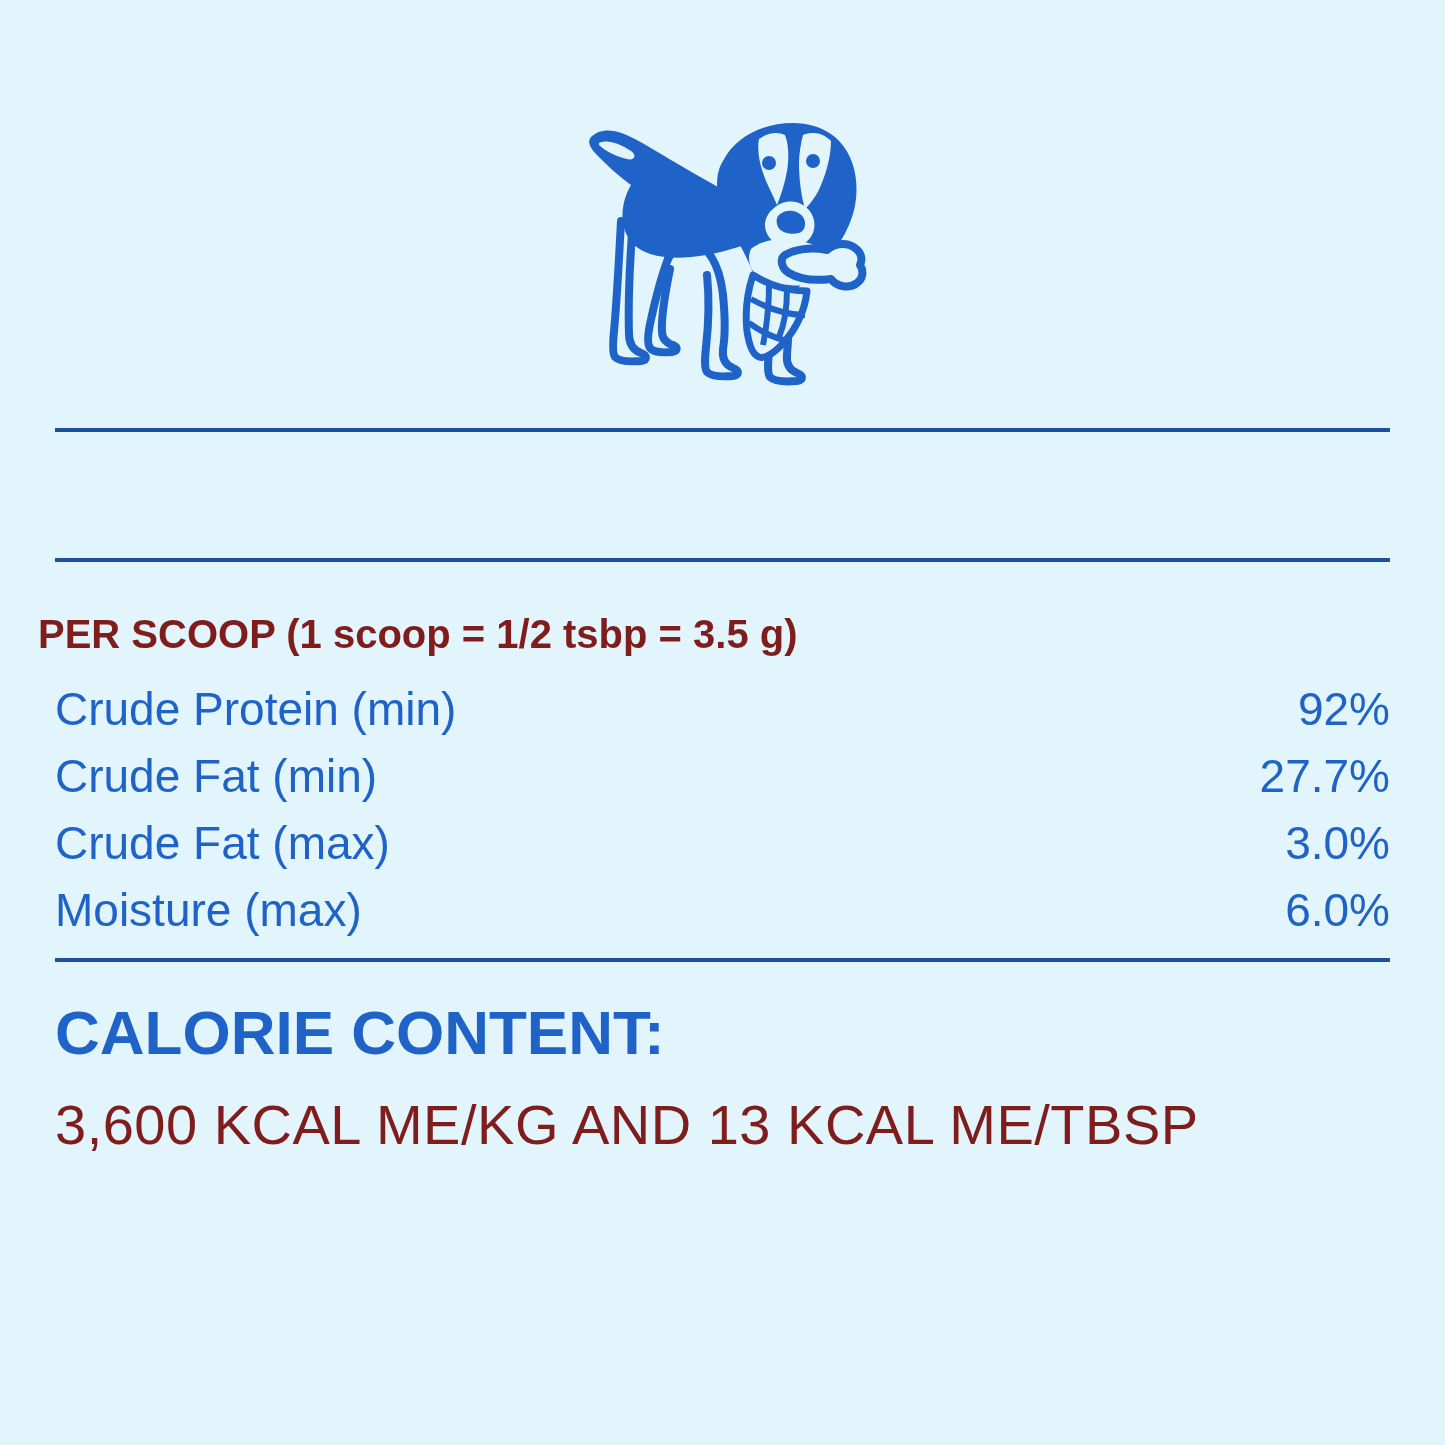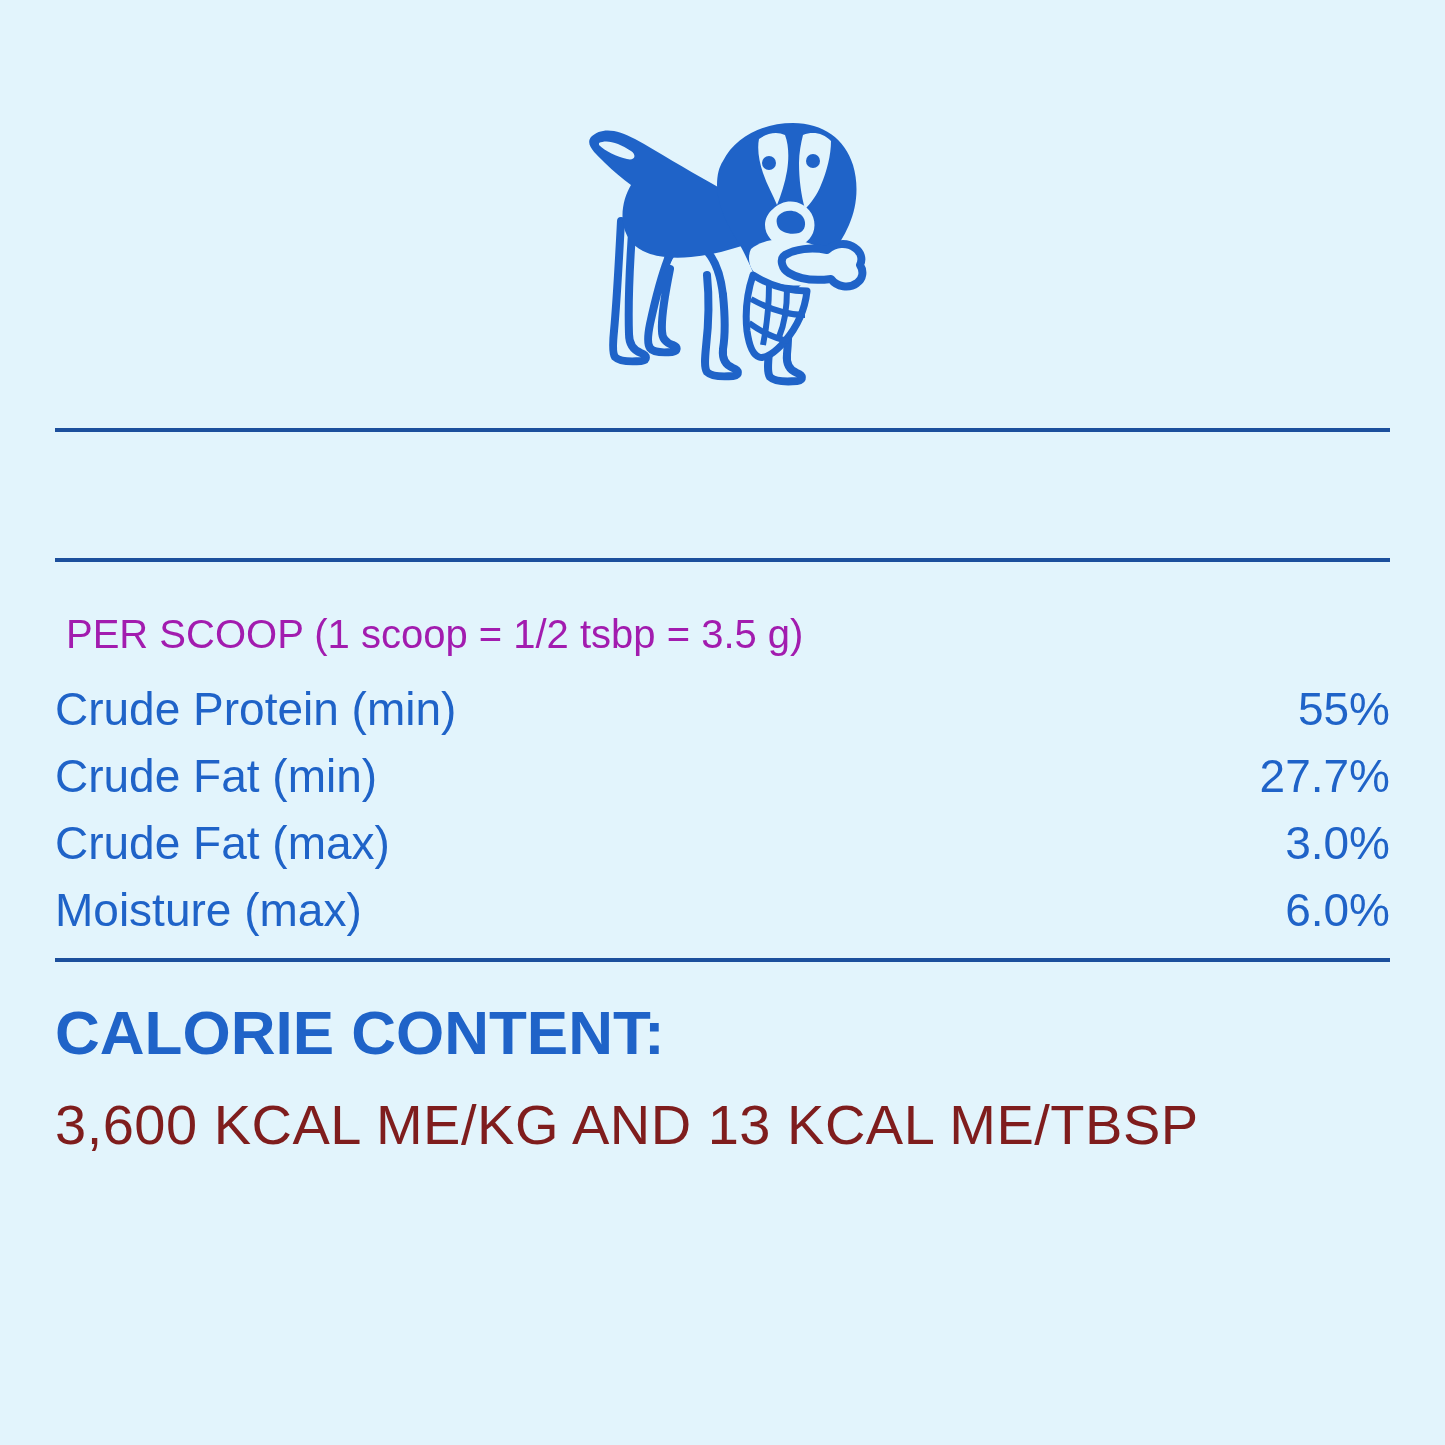--- a/index.html
+++ b/index.html
@@ -63,26 +63,26 @@
     letter-spacing: 0.5px;
     color: #1f63c8;
     font-weight: 400;
     font-stretch: condensed;
     white-space: nowrap;
   }
 
   
   .per-scoop {
     position: absolute;
-    left: 66px;
+    left: 38px;
     top: 608px;
     font-size: 40px;
     line-height: 52px;
-    color: #a21caf;
-    font-weight: 400;
+    color: #7f1d1d;
+    font-weight: 700;
     white-space: nowrap;
   }
 
   
   .rows {
     position: absolute;
     left: 55px;
     top: 680px;
     width: 1335px;
   }
@@ -237,21 +237,21 @@
   <div class="rule rule-bottom"></div>
 
 
   <div class="per-scoop">PER SCOOP (1 scoop = 1/2 tsbp = 3.5 g)</div>
 
   <div class="rows">
 
     <div class="row r1">
       <span class="row-label">Crude Protein (min)</span>
       <span class="row-leader"></span>
-      <span class="row-value">55%</span>
+      <span class="row-value">92%</span>
     </div>
 
     <div class="row r2">
       <span class="row-label">Crude Fat (min)</span>
       <span class="row-leader"></span>
       <span class="row-value">27.7%</span>
     </div>
 
     <div class="row r3">
       <span class="row-label">Crude Fat (max)</span>

